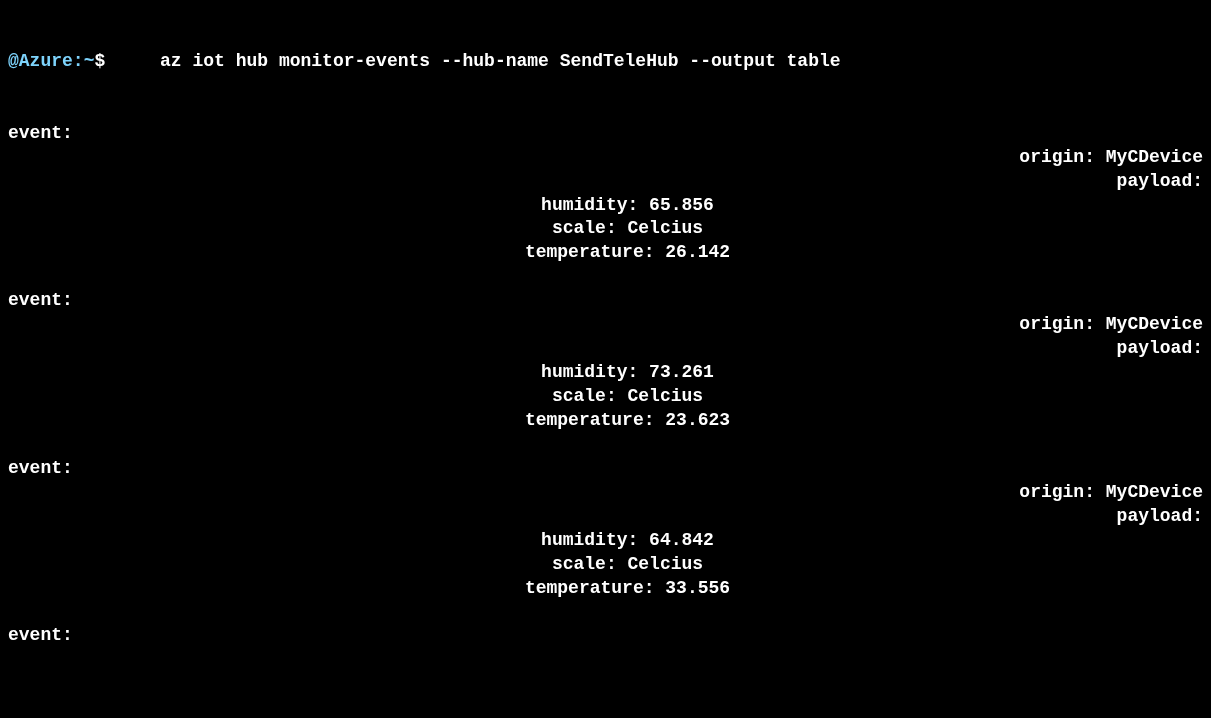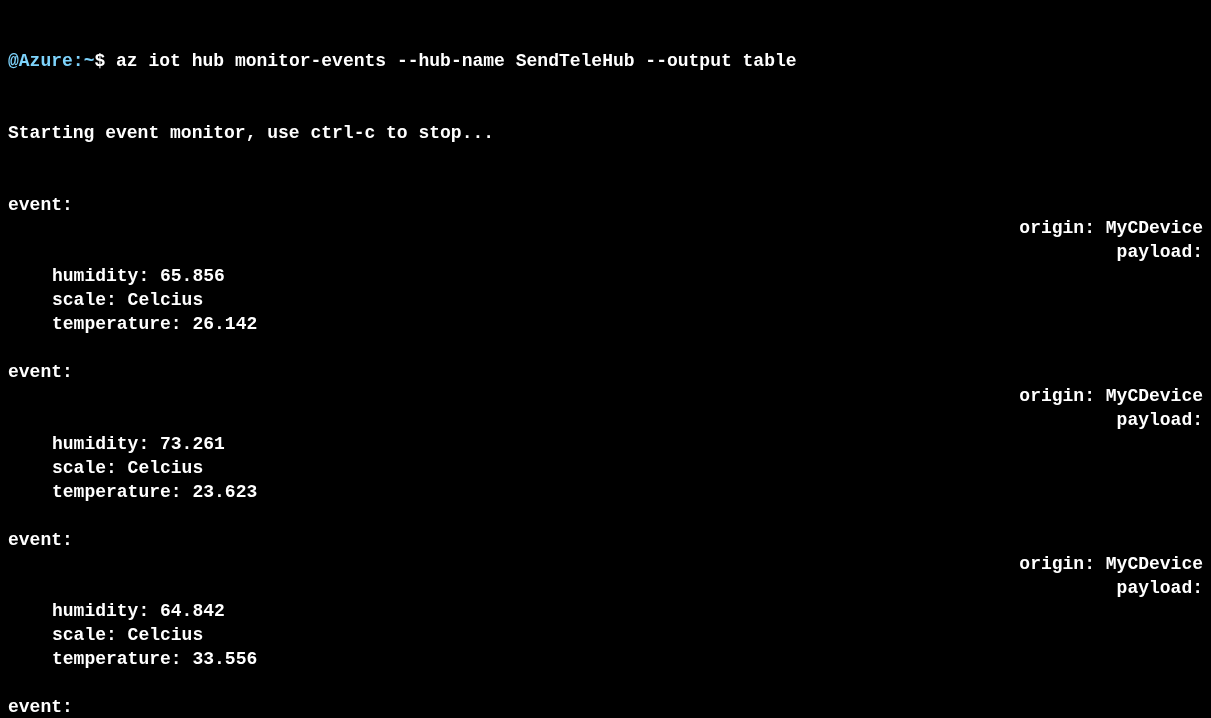--- a/index.html
+++ b/index.html
@@ -23,32 +23,33 @@
       white-space: pre;
     }
     .prompt-user {
       color: #7dd3fc;
     }
     .prompt-dollar {
       color: #ffffff;
     }
     .command {
       color: #ffffff;
+      margin-left: 44px;
     }
     .output {
       color: #ffffff;
     }
     .indent-1 {
       padding-left: 22px;
       text-align: right;
     }
     .indent-2 {
       padding-left: 44px;
+      text-align: center;
     }
   </style>
 </head>
 <body>
 
 <div class="terminal">
   <div><span class="prompt-user"><span>@Azure</span></span><span class="prompt-user"><span>:</span></span><span class="prompt-user"><span>~</span></span><span class="prompt-dollar"><span>$</span></span> <span class="command">az iot hub monitor-events --hub-name SendTeleHub --output table</span></div>
-  <div class="output">Starting event monitor, use ctrl-c to stop...</div>
   <div id="events-container"><div class="output"><div>event:</div><div class="indent-1">origin: MyCDevice</div><div class="indent-1">payload:</div><div class="indent-2">humidity: 65.856</div><div class="indent-2">scale: Celcius</div><div class="indent-2">temperature: 26.142</div></div><div>&nbsp;</div><div class="output"><div>event:</div><div class="indent-1">origin: MyCDevice</div><div class="indent-1">payload:</div><div class="indent-2">humidity: 73.261</div><div class="indent-2">scale: Celcius</div><div class="indent-2">temperature: 23.623</div></div><div>&nbsp;</div><div class="output"><div>event:</div><div class="indent-1">origin: MyCDevice</div><div class="indent-1">payload:</div><div class="indent-2">humidity: 64.842</div><div class="indent-2">scale: Celcius</div><div class="indent-2">temperature: 33.556</div></div><div>&nbsp;</div><div class="output"><div>event:</div></div></div>
 </div>
 
 </body></html>

